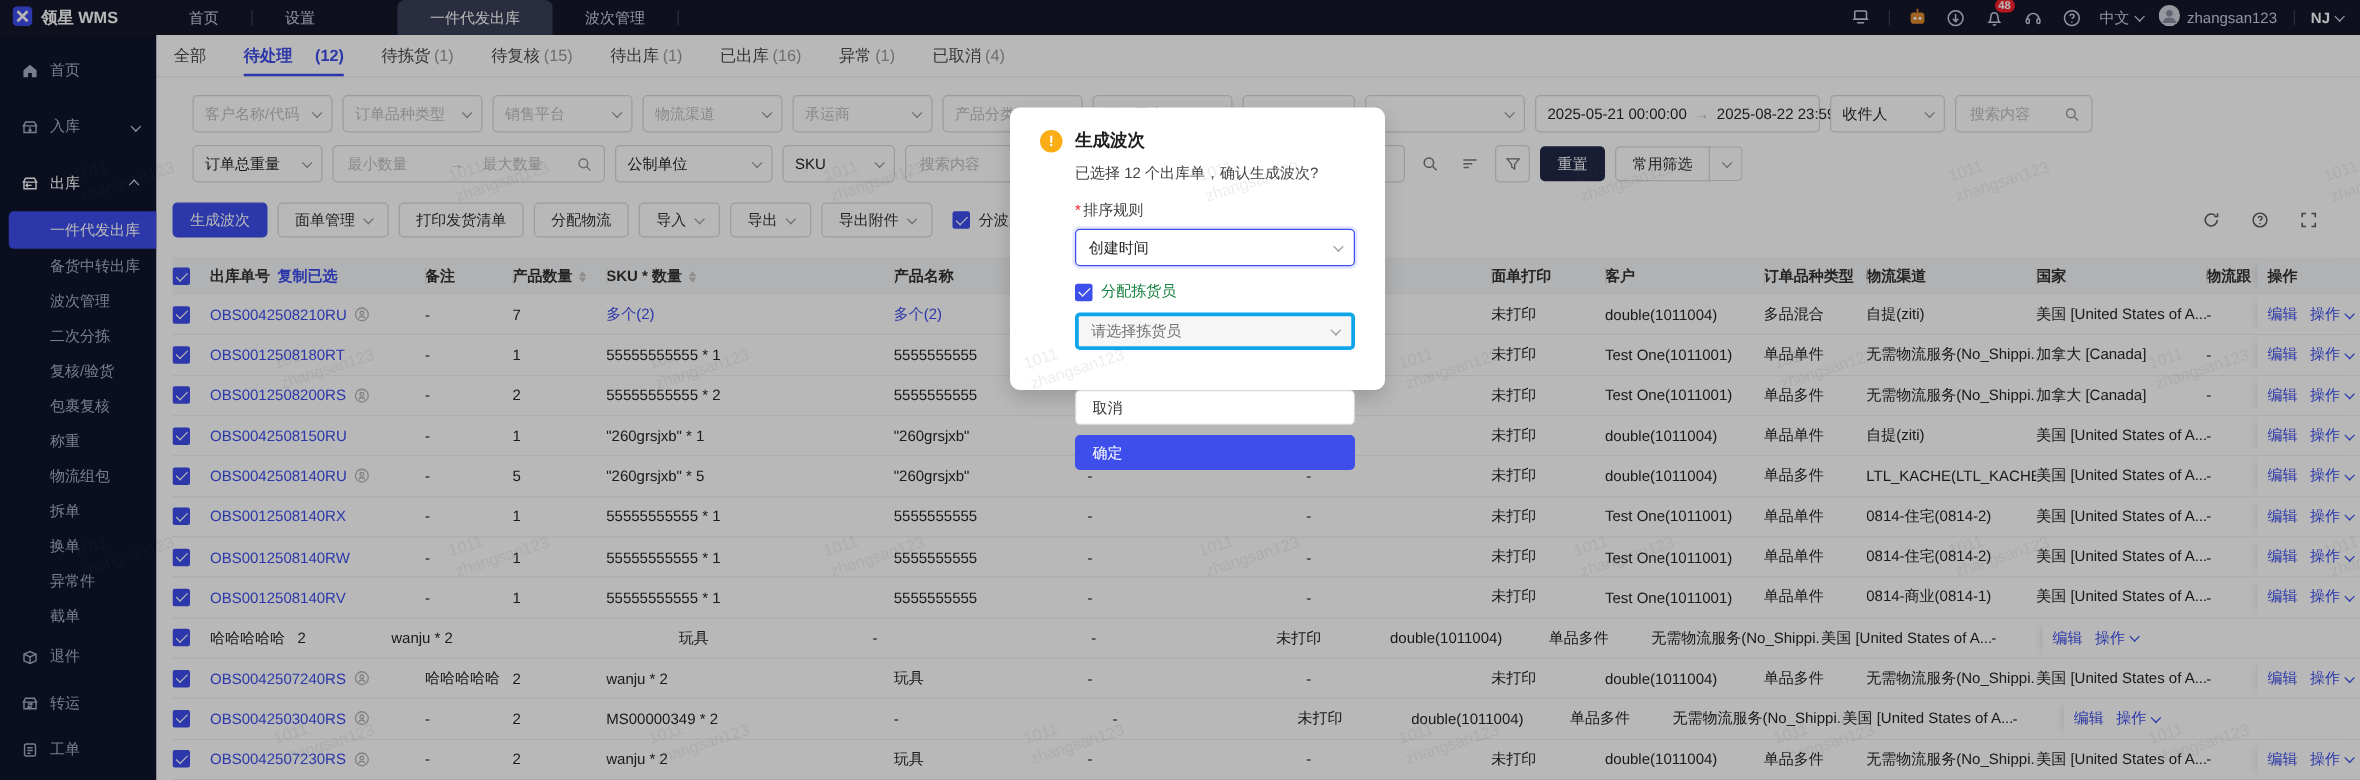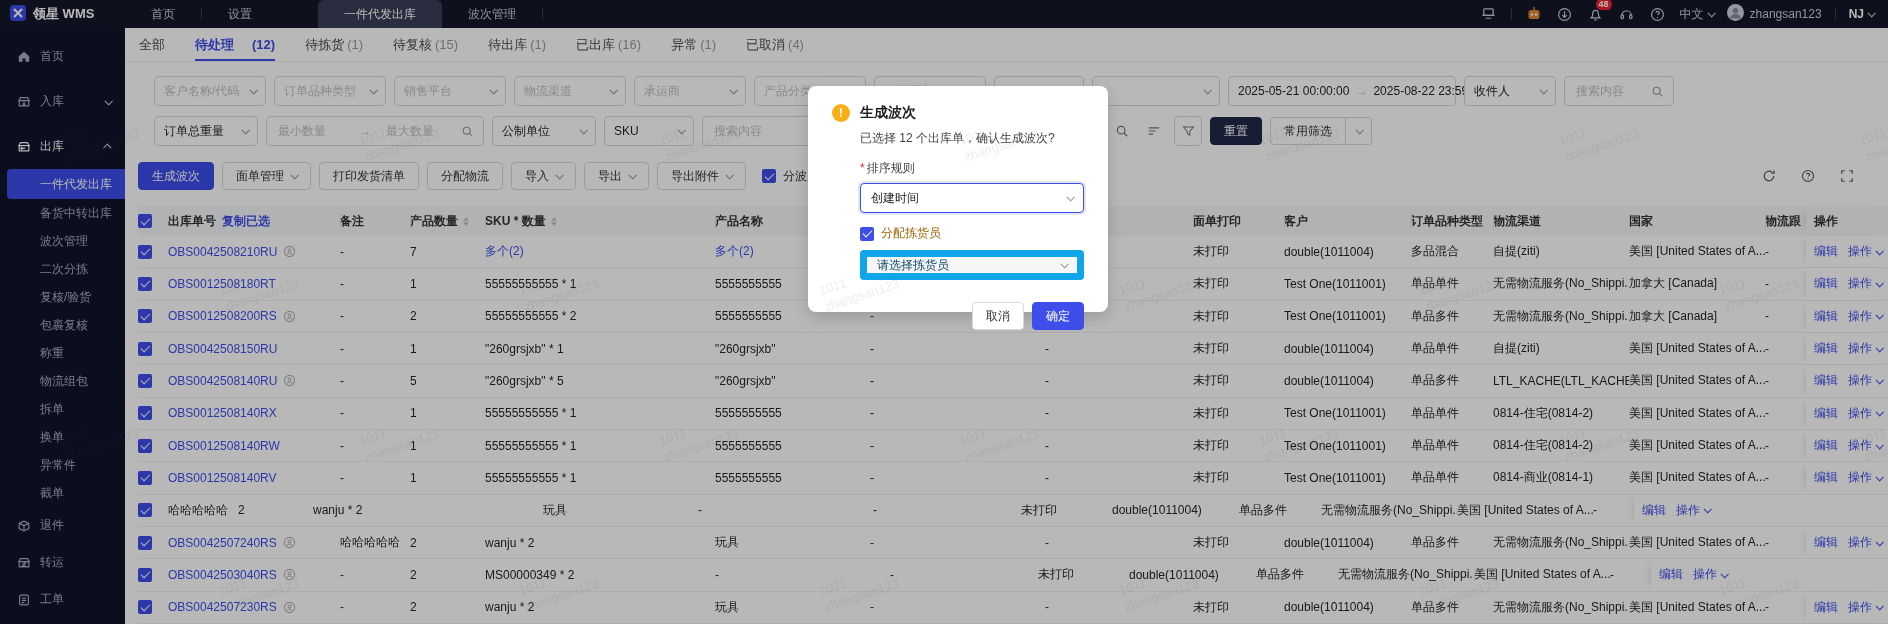--- a/index.html
+++ b/index.html
@@ -116,23 +116,23 @@
   .m-title{font-size:14px;font-weight:bold;color:#1f1f1f;}
   .warn-ic{width:18px;height:18px;border-radius:50%;background:#faad14;color:#fff;font-weight:bold;
            display:flex;align-items:center;justify-content:center;font-size:12px;flex:none;}
   .m-body{padding-left:28px;}
   .m-msg{margin-top:8px;color:#434343;}
   .m-label{margin:13px 0 6px;color:#434343;}
   .req{color:#f5222d;margin-right:2px;}
   .m-select{width:224px;height:30px;border-radius:4px;display:flex;align-items:center;justify-content:space-between;
             padding:0 10px;cursor:pointer;}
   .m-select.focus{border:1px solid #3d4eea;box-shadow:0 0 0 2px rgba(61,78,234,.15);color:#262626;}
-  .m-select.disabled{border:7px solid #0ea5e9;background:#f6f6f6;color:#0c4a6e;cursor:not-allowed;}
-  .m-check{display:flex;align-items:center;gap:7px;margin:12px 0 8px;color:#a16207;}
-  .m-footer{display:flex;justify-content:flex-end;gap:8px;margin-top:22px;padding-left:28px;}
+  .m-select.disabled{border:3px solid #0ea5e9;background:#f6f6f6;color:#737373;cursor:not-allowed;}
+  .m-check{display:flex;align-items:center;gap:7px;margin:12px 0 8px;color:#15803d;}
+  .m-footer{display:flex;gap:8px;margin-top:32px;padding-left:28px;flex-direction:column;}
 
   .wm-layer{position:absolute;inset:0;z-index:60;pointer-events:none;overflow:hidden;}
   .wm{position:absolute;transform:rotate(-18deg);color:rgba(70,74,100,.10);font-size:13px;line-height:17px;}
 </style>
 </head>
 <body>
 
 <div class="root">
 
   <div class="navbar">
@@ -435,21 +435,21 @@
       </span>
       <span class="fbox" style="width:218px;">
         <input placeholder="最小数量" style="">
         <span class="arrow">→</span>
         <input placeholder="最大数量" style="">
         <svg width="13" height="13" viewBox="0 0 16 16" fill="none" stroke="#999" stroke-width="1.4">
             <circle cx="7" cy="7" r="4.3"></circle>
             <path d="M10.3 10.3L14 14"></path>
           </svg>
       </span>
-      <span class="fbox" style="width:104px;">
+      <span class="fbox" style="width:126px;">
         <span class="dark">公制单位</span>
         <span class="chev"></span>
       </span>
       <span class="fbox" style="width:90px;">
         <span class="dark">SKU</span>
         <span class="chev"></span>
       </span>
       <span class="fbox" style="width:400px;justify-content:flex-start;">
         <input style="width: 360px;" placeholder="搜索内容">
       </span>

